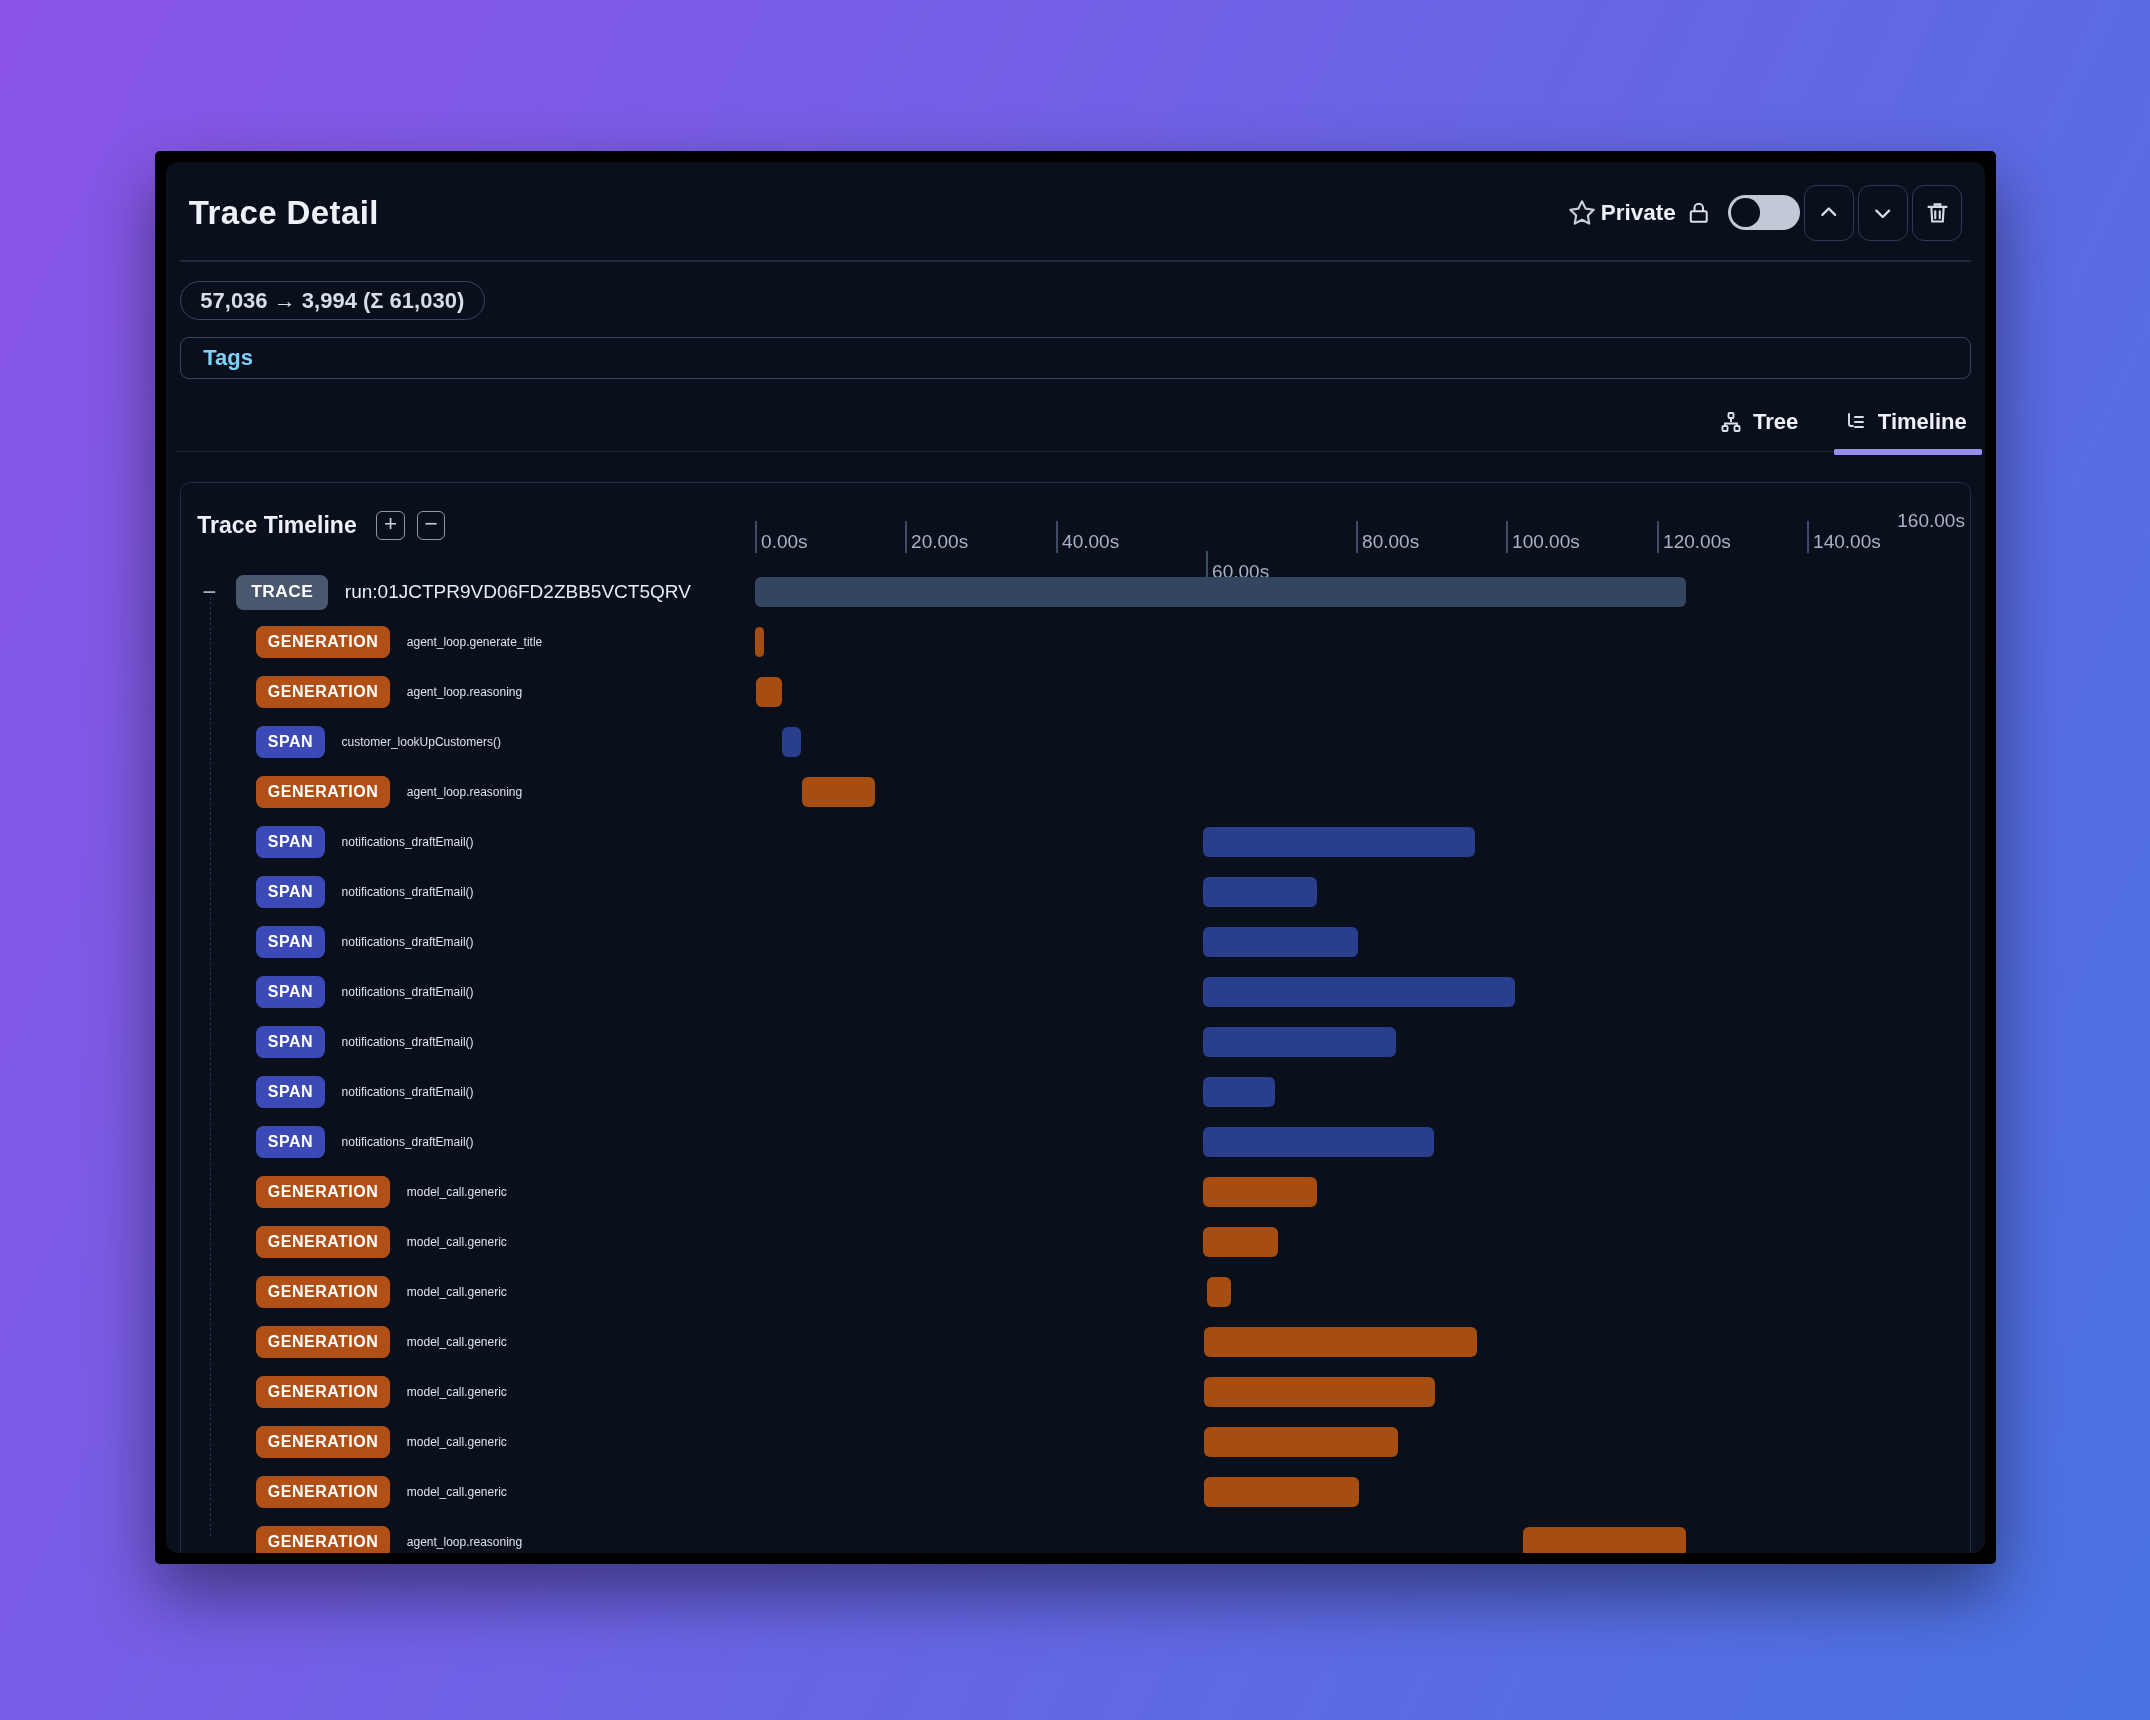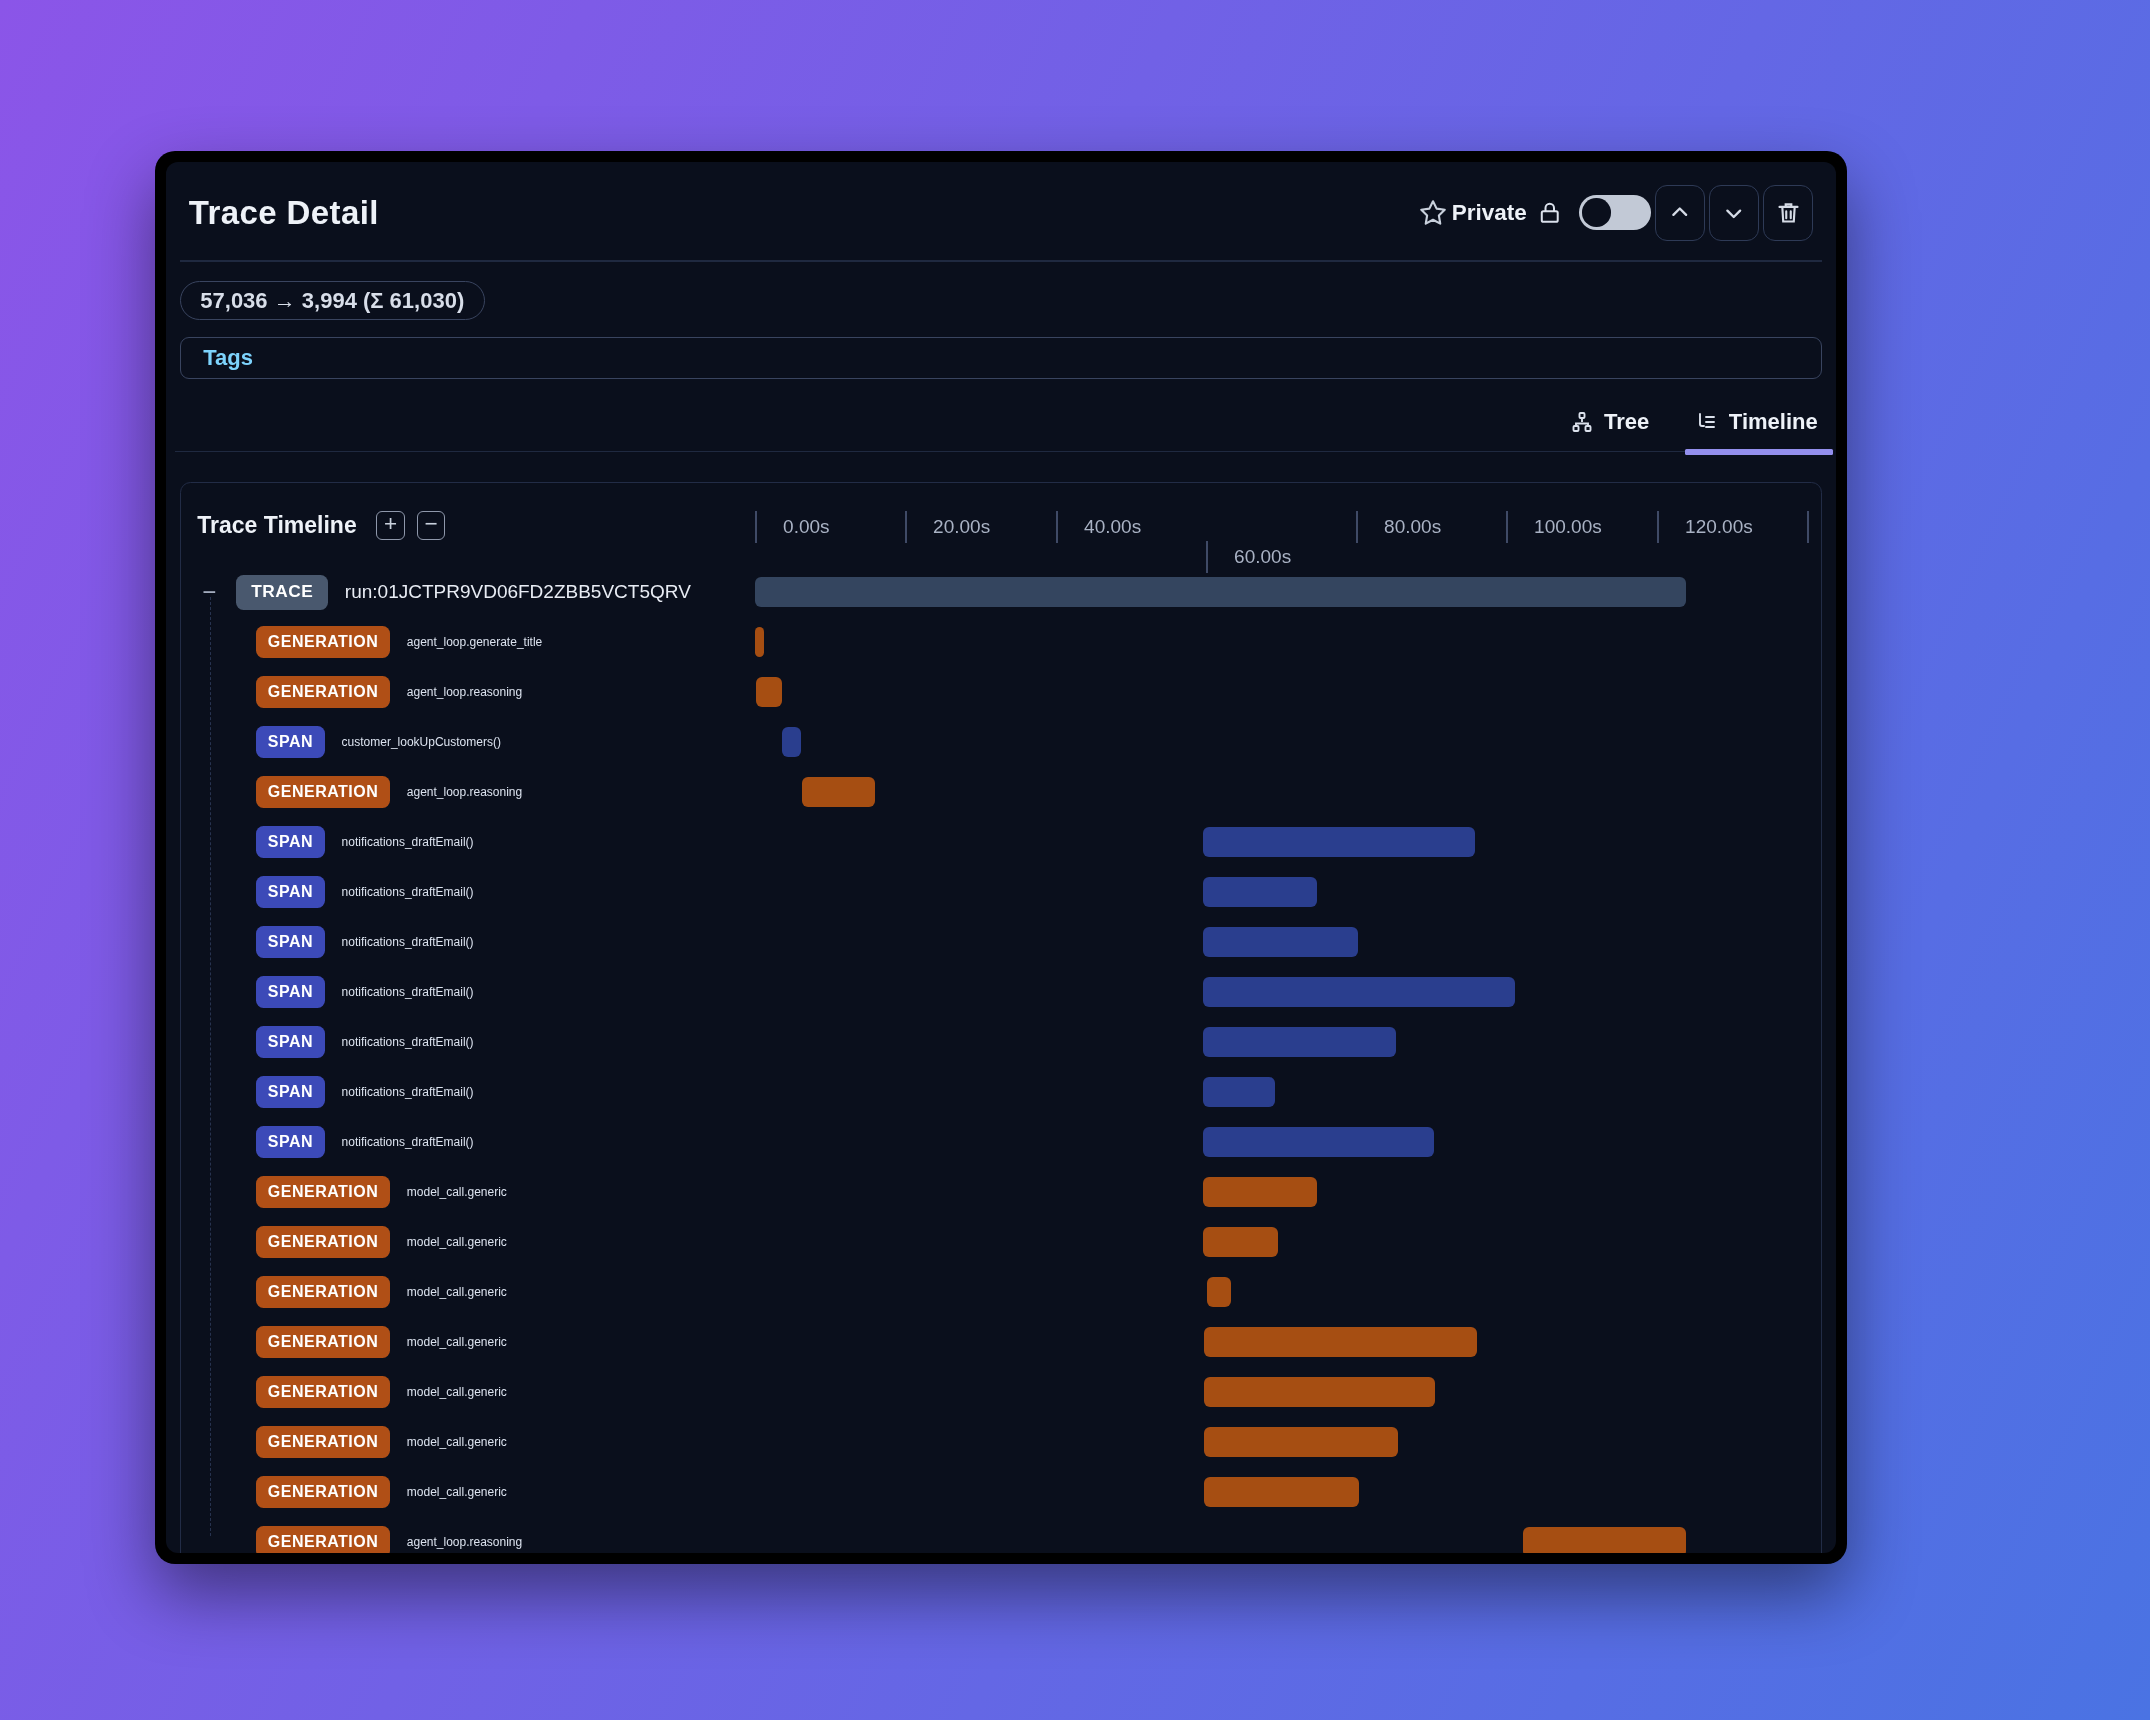--- a/index.html
+++ b/index.html
@@ -9,22 +9,22 @@
     --text:#eef2f8; --muted:#a9b2c4; --label:#dce3ef;
     --trace-badge:#49586e; --trace-bar:#34455f;
     --gen-badge:#b04f16; --gen-bar:#a64e12;
     --span-badge:#3c4ab8; --span-bar:#2a3e8e;
     --accent:#938fed;
   }
   *{box-sizing:border-box;margin:0;padding:0}
   html,body{width:2151px;height:1721px;overflow:hidden}
   body{font-family:"Liberation Sans",sans-serif;
        background:linear-gradient(115deg,var(--grad-from) 0%,var(--grad-to) 100%);}
-  .window{position:absolute;left:155px;top:151px;width:1692px;height:1413px;
-          background:var(--frame);border-radius:20px;padding:11.3px;
+  .window{position:absolute;left:155px;top:151px;width:1841px;height:1413px;
+          background:var(--frame);border-radius:5px;padding:11.3px;
           box-shadow:0 30px 68px rgba(0,0,0,.45)}
   .win-inner{position:relative;width:100%;height:100%;background:var(--panel);
              border-radius:12px;overflow:hidden;padding:0 9px}
   
   .hdr{display:flex;align-items:center;justify-content:space-between;
        padding:22.5px 13.5px 19.5px 13.5px}
   .hdr h1{font-size:33px;font-weight:bold;color:var(--text);letter-spacing:0.4px}
   .hdr-right{display:flex;align-items:center;gap:4px}
   .icon-btn{background:none;border:none;cursor:pointer;display:flex;align-items:center}
   .priv{display:flex;align-items:center;gap:10.5px;color:var(--text);
@@ -56,21 +56,21 @@
   .card{position:relative;margin:30px 4.5px 0 4.5px;height:1112px;
         border:1.5px solid #222c46;border-radius:10.5px;overflow:hidden}
   .card-head{position:relative;height:84px;display:flex;align-items:center;
              padding-left:16.5px}
   .card-head h2{font-size:23px;font-weight:bold;color:var(--text);margin-right:19.5px}
   .mini-btn{width:28.6px;height:28.6px;border:1.5px solid #8f98ab;border-radius:6px;
             background:none;color:#c9d1dd;font-size:22.5px;line-height:1;
             display:flex;align-items:center;justify-content:center;cursor:pointer;
             margin-right:12px;padding-bottom:3px}
   .axis{position:absolute;left:574px;top:0;width:1202px;height:84px}
-  .tick{position:absolute;top:28px;display:flex;align-items:center;gap:26px}
+  .tick{position:absolute;top:38px;display:flex;align-items:flex-end;gap:4px}
   .tick i{display:block;width:2.3px;height:32px;background:#3f4a66}
   .tick b{font-size:19px;font-weight:normal;color:var(--muted)}
   .axis-end{position:absolute;top:27px;left:1202px;transform:translateX(-88%);
             font-size:19px;color:var(--muted)}
   
   .rows{position:relative}
   .guide{position:absolute;left:29px;top:30px;height:939px;
          border-left:1.5px dashed #273350}
   .row{position:relative;height:50px;cursor:pointer}
   .row-label{position:absolute;left:75px;top:0;height:50px;display:flex;

